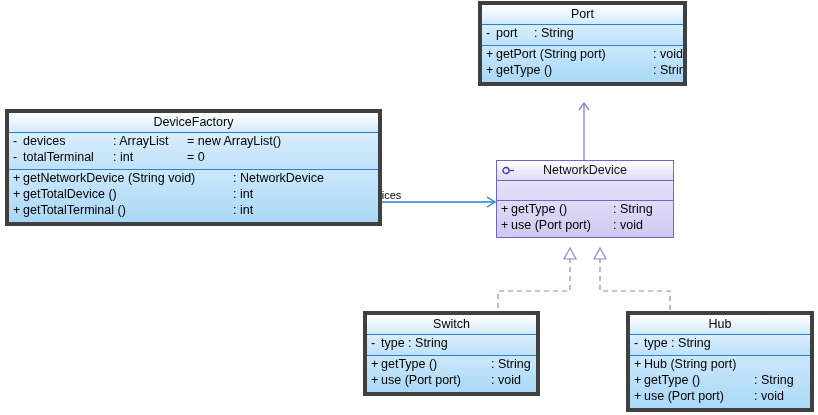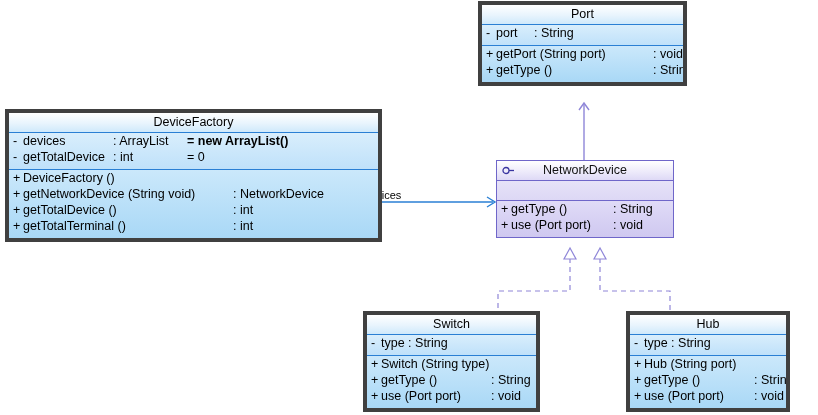--- a/index.html
+++ b/index.html
@@ -168,32 +168,29 @@
       </span>
     </div>
   </div>
 
   <div class="uml-class" style="left:5px; top:109px; width:377px;">
     <div class="title-band">DeviceFactory</div>
     <div class="attr-band">
       <span class="memrow">
         <span class="vis">-</span><span class="nm">devices</span>
         <span class="ty" style="left:104px;">: ArrayList</span>
-        <span class="df" style="left:178px;font-weight:bold;">= new ArrayList()</span>
-      </span>
-      <span class="memrow">
-        <span class="vis">-</span><span class="nm">getTotalDevice</span>
+        <span class="df" style="left:178px;">= new ArrayList()</span>
+      </span>
+      <span class="memrow">
+        <span class="vis">-</span><span class="nm">totalTerminal</span>
         <span class="ty" style="left:104px;">: int</span>
         <span class="df" style="left:178px;">= 0</span>
       </span>
     </div>
     <div class="op-band">
-      <span class="memrow">
-        <span class="vis">+</span><span class="nm">DeviceFactory ()</span>
-      </span>
       <span class="memrow">
         <span class="vis">+</span><span class="nm">getNetworkDevice (String void)</span>
         <span class="ty" style="left:224px;text-align:center;">: NetworkDevice</span>
       </span>
       <span class="memrow">
         <span class="vis">+</span><span class="nm">getTotalDevice ()</span>
         <span class="ty" style="left:224px;">: int</span>
       </span>
       <span class="memrow">
         <span class="vis">+</span><span class="nm">getTotalTerminal ()</span>
@@ -225,34 +222,31 @@
 
   <div class="uml-class" style="left:363px; top:311px; width:177px;">
     <div class="title-band">Switch</div>
     <div class="attr-band">
       <span class="memrow">
         <span class="vis">-</span><span class="nm">type  : String</span>
       </span>
     </div>
     <div class="op-band">
       <span class="memrow">
-        <span class="vis">+</span><span class="nm">Switch (String type)</span>
-      </span>
-      <span class="memrow">
         <span class="vis">+</span><span class="nm">getType ()</span>
         <span class="ty" style="left:124px;">: String</span>
       </span>
       <span class="memrow">
         <span class="vis">+</span><span class="nm">use (Port port)</span>
         <span class="ty" style="left:124px;">: void</span>
       </span>
     </div>
   </div>
 
-  <div class="uml-class" style="left:626px; top:311px; width:164px;">
+  <div class="uml-class" style="left:626px; top:311px; width:188px;">
     <div class="title-band">Hub</div>
     <div class="attr-band">
       <span class="memrow">
         <span class="vis">-</span><span class="nm">type  : String</span>
       </span>
     </div>
     <div class="op-band">
       <span class="memrow">
         <span class="vis">+</span><span class="nm">Hub (String port)</span>
       </span>

